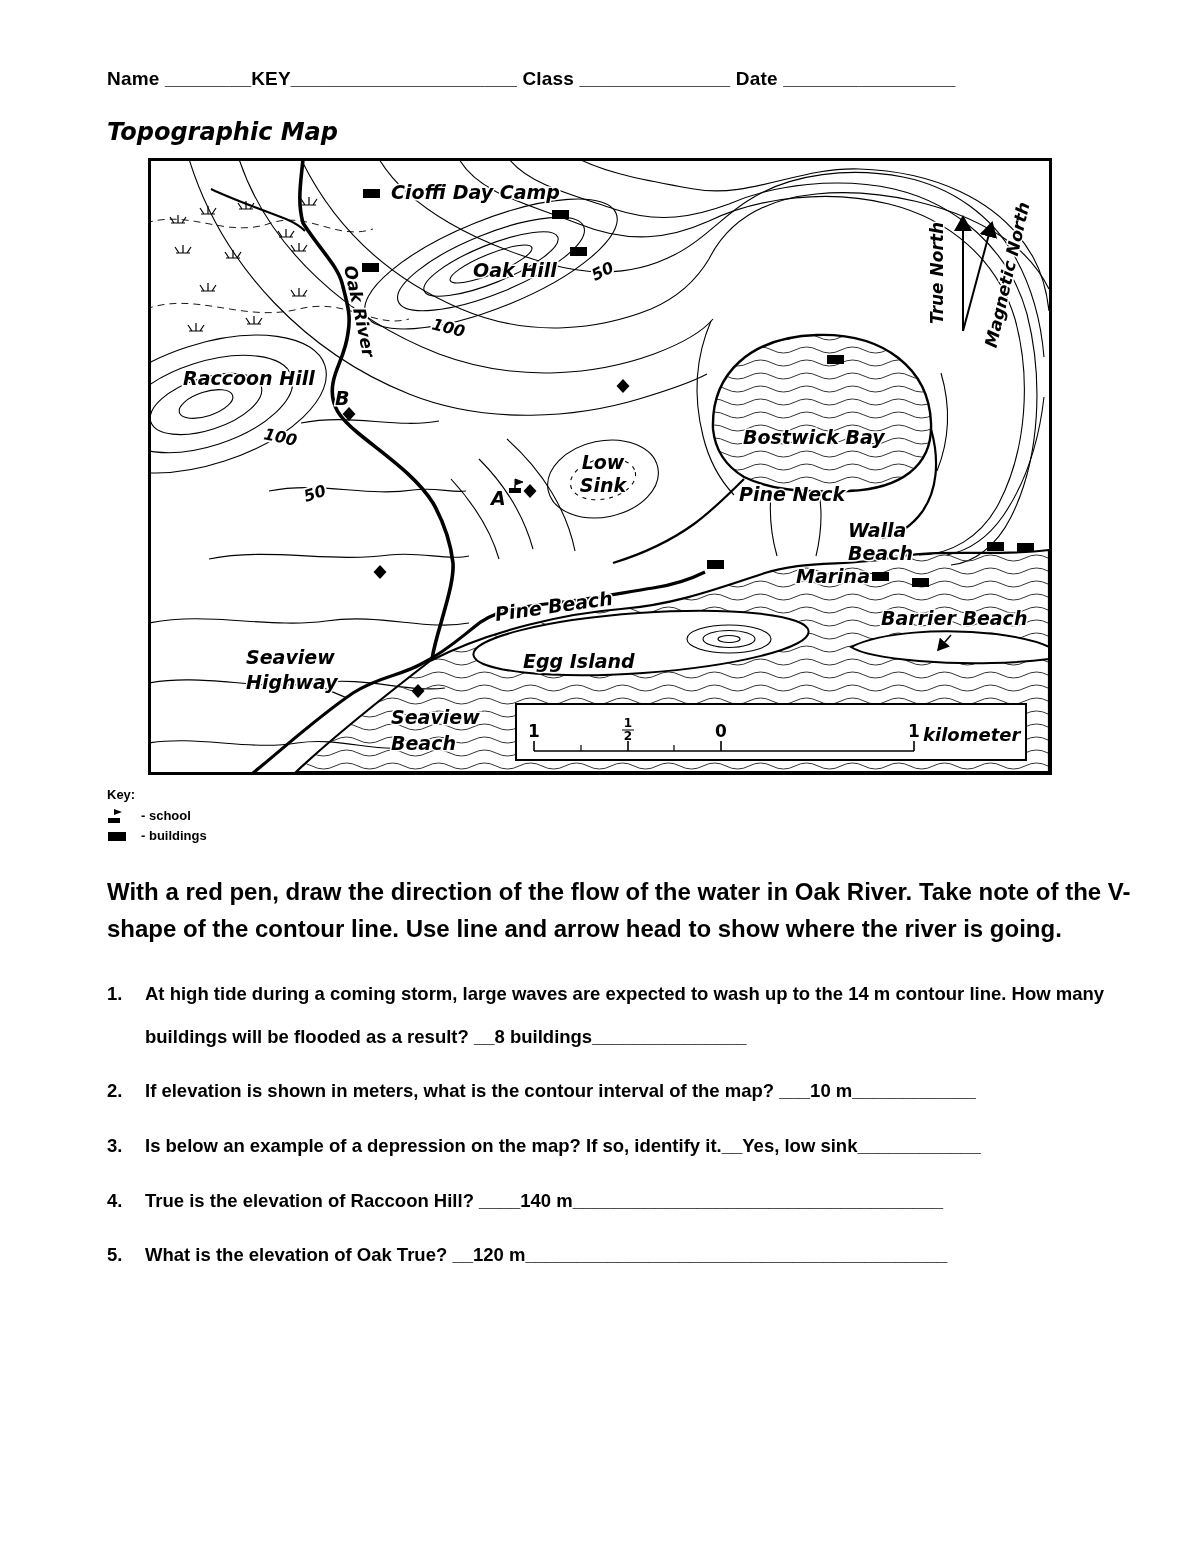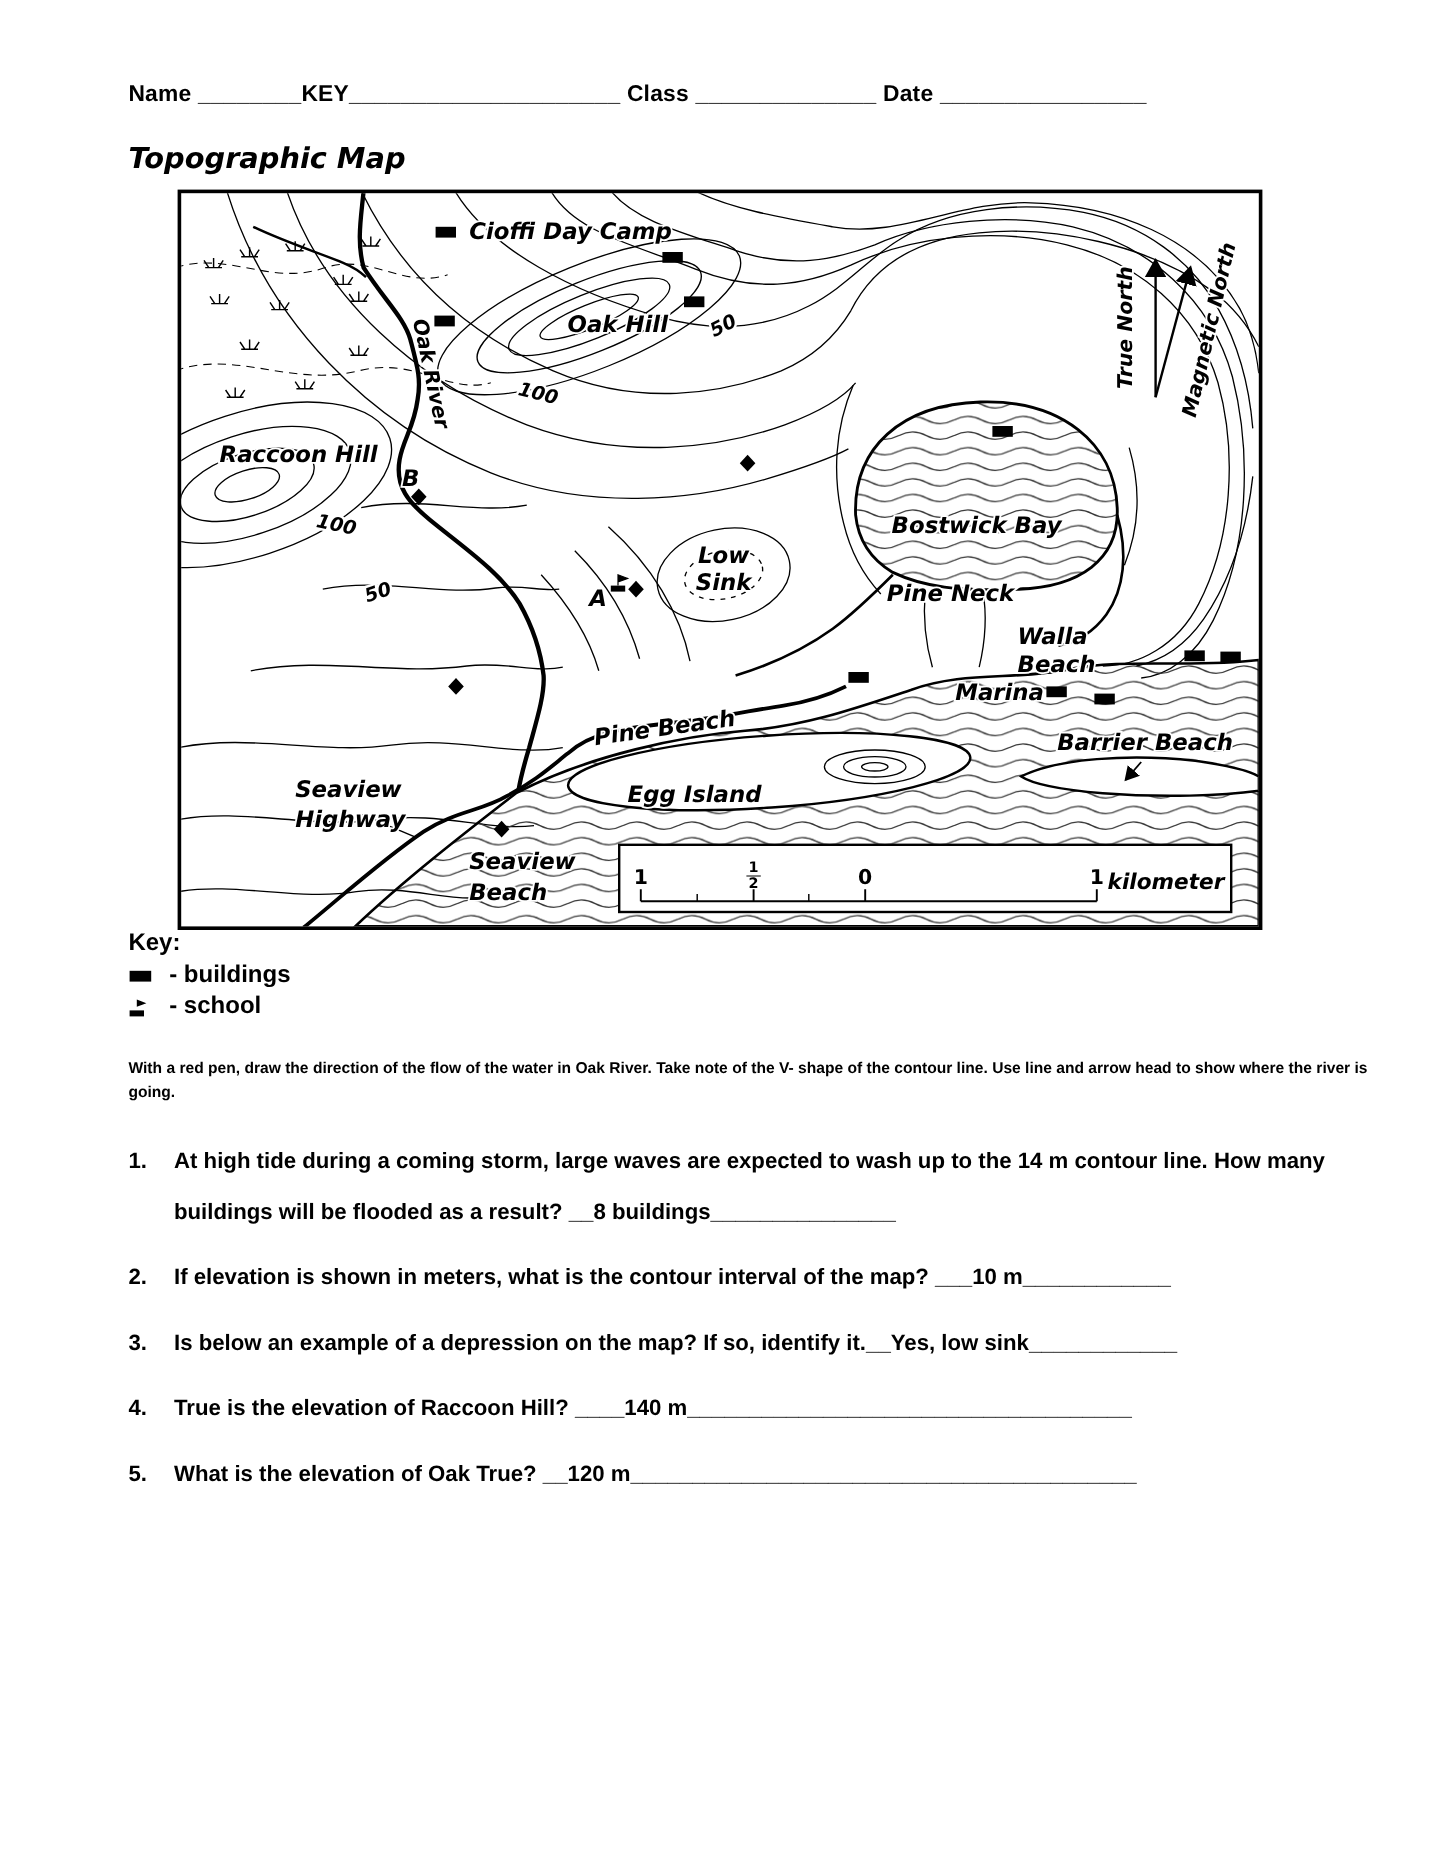--- a/index.html
+++ b/index.html
@@ -5,24 +5,24 @@
   html,body{margin:0;padding:0;background:#fff;color:#000;}
   body{width:1200px;font-family:"Liberation Sans","DejaVu Sans",sans-serif;}
   .page{padding:68px 60px 40px 107px;}
   .header-line{font-size:19px;font-weight:700;letter-spacing:.2px;}
   .doc-title{text-align:center;font-size:21px;font-weight:700;margin:28px 0 20px;}
   .intro{font-size:18.5px;font-weight:700;line-height:1.55;margin:0;}
   .map-title{text-align:left;font-family:"DejaVu Sans",sans-serif;font-style:italic;
     font-weight:700;font-size:24px;margin:28px 0 12px;}
   .map-frame{margin-left:41px;width:898px;border:3px solid #000;background:#fff;}
   .map-frame svg{display:block;}
-  .key{font-size:20px;font-weight:700;}
+  .key{margin-top:12px;font-size:13px;font-weight:700;}
   .key-row{display:flex;align-items:center;gap:8px;margin-top:3px;}
   .key-icon{width:26px;display:inline-flex;justify-content:flex-start;}
-  .instruction{font-size:13px;font-weight:700;line-height:1.55;margin-top:30px;}
+  .instruction{font-size:24px;font-weight:700;line-height:1.55;margin-top:30px;}
   .questions{margin-top:26px;font-size:18.5px;font-weight:700;}
   .q{display:flex;gap:12px;line-height:2.3;margin-bottom:12px;}
   .q-num{min-width:26px;}
   .q-body{flex:1;}
   
   .ct{fill:none;stroke:#000;stroke-width:1.1;}
   .ctd{fill:none;stroke:#000;stroke-width:.9;stroke-dasharray:7 5;}
   .coast{fill:none;stroke:#000;stroke-width:2.2;}
   .mlbl{font:italic 700 19px "DejaVu Sans",sans-serif;fill:#000;paint-order:stroke;stroke:#fff;stroke-width:3px;}
   .mlbl-s{font:italic 700 17px "DejaVu Sans",sans-serif;fill:#000;paint-order:stroke;stroke:#fff;stroke-width:3px;}
@@ -212,37 +212,37 @@
         <text class="mnum" x="112" y="278" transform="rotate(12 112 278)">100</text>
         <text class="mnum" x="155" y="341" transform="rotate(-18 155 341)">50</text>
       </g>
     </svg>
   </div>
 
   <div class="key">
     <div>Key:</div>
     <div class="key-row">
       <span class="key-icon">
-        <svg width="22" height="12" viewBox="0 0 22 12">
-            <rect x="1" y="2" width="18" height="9" fill="#000"></rect>
-          </svg>
-      </span>
-      <span>- buildings</span>
-    </div>
-    <div class="key-row">
-      <span class="key-icon">
         <svg width="22" height="20" viewBox="0 0 22 20">
             <g transform="translate(7,18)">
               <rect x="-6" y="-5" width="12" height="5" fill="#000"></rect>
               <path d="M0,-5 L0,-14 L8,-11 L0,-8 Z" fill="#000"></path>
             </g>
           </svg>
       </span>
       <span>- school</span>
     </div>
+    <div class="key-row">
+      <span class="key-icon">
+        <svg width="22" height="12" viewBox="0 0 22 12">
+            <rect x="1" y="2" width="18" height="9" fill="#000"></rect>
+          </svg>
+      </span>
+      <span>- buildings</span>
+    </div>
   </div>
 
   <p class="instruction">With a red pen, draw the direction of the flow of the water in Oak River. Take note of the V- shape of the contour line. Use line and arrow head to show where the river is going.</p>
 
   <div class="questions">
     <div class="q">
       <span class="q-num">1.</span>
       <span class="q-body"><span>At high tide during a coming storm, large waves are expected to wash up to the 14 m contour line. How many buildings will be flooded as a result? </span><span>__8 buildings_______________</span></span>
     </div>
     <div class="q">

